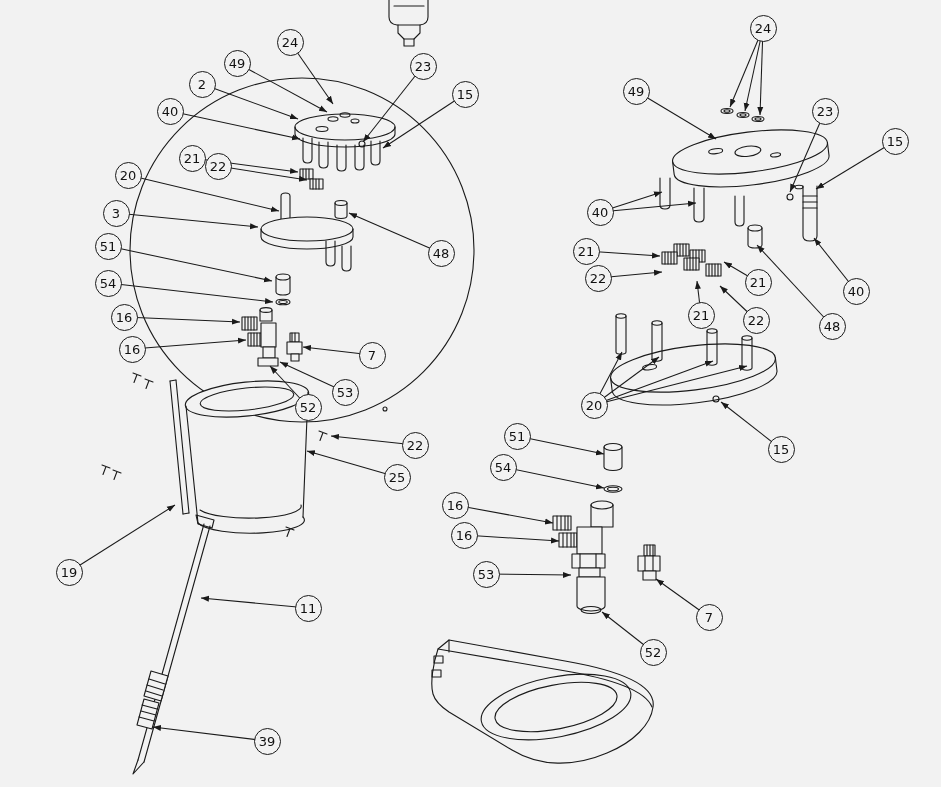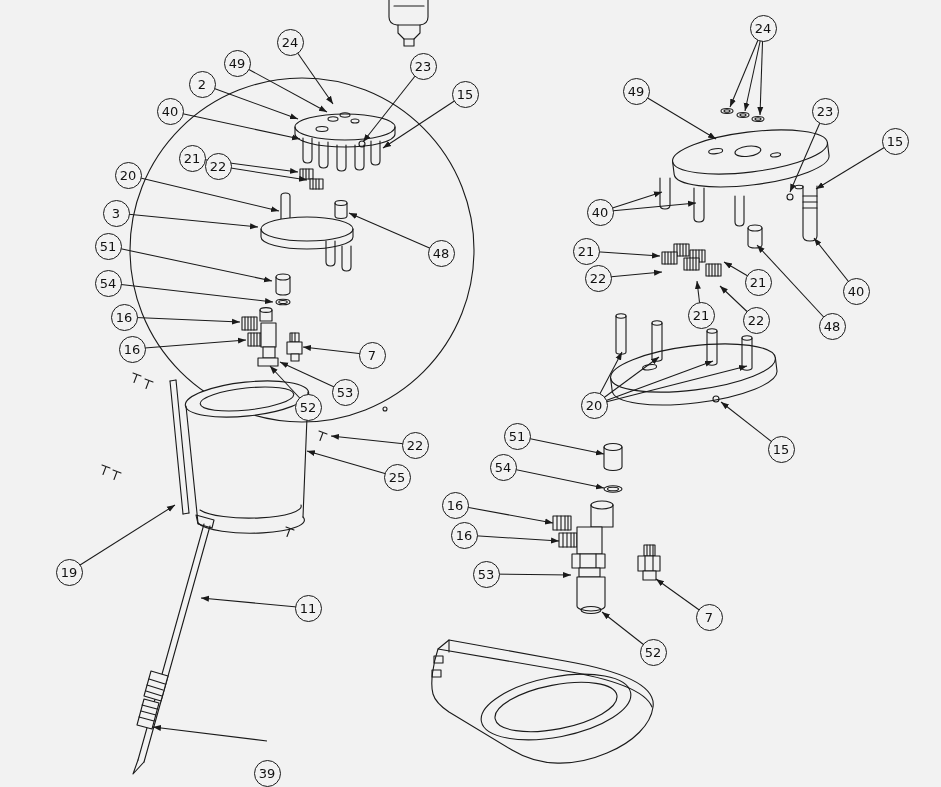--- a/index.html
+++ b/index.html
@@ -317,21 +317,21 @@
       <div class="balloon" style="width: 27px; height: 27px; left: 94.5px; top: 269.5px;">54</div>
       <div class="balloon" style="width: 27px; height: 27px; left: 110.5px; top: 303.5px;">16</div>
       <div class="balloon" style="width: 27px; height: 27px; left: 118.5px; top: 335.5px;">16</div>
       <div class="balloon" style="width: 27px; height: 27px; left: 358.5px; top: 341.5px;">7</div>
       <div class="balloon" style="width: 27px; height: 27px; left: 331.5px; top: 378.5px;">53</div>
       <div class="balloon" style="width: 27px; height: 27px; left: 294.5px; top: 393.5px;">52</div>
       <div class="balloon" style="width: 27px; height: 27px; left: 401.5px; top: 431.5px;">22</div>
       <div class="balloon" style="width: 27px; height: 27px; left: 383.5px; top: 463.5px;">25</div>
       <div class="balloon" style="width: 27px; height: 27px; left: 55.5px; top: 558.5px;">19</div>
       <div class="balloon" style="width: 27px; height: 27px; left: 294.5px; top: 594.5px;">11</div>
-      <div class="balloon" style="width: 27px; height: 27px; left: 253.5px; top: 727.5px; margin-top: 32px;">39</div>
+      <div class="balloon" style="width: 27px; height: 27px; left: 253.5px; top: 727.5px;">39</div>
       <div class="balloon" style="width: 27px; height: 27px; left: 749.5px; top: 14.5px;">24</div>
       <div class="balloon" style="width: 27px; height: 27px; left: 622.5px; top: 77.5px;">49</div>
       <div class="balloon" style="width: 27px; height: 27px; left: 811.5px; top: 97.5px;">23</div>
       <div class="balloon" style="width: 27px; height: 27px; left: 881.5px; top: 127.5px;">15</div>
       <div class="balloon" style="width: 27px; height: 27px; left: 586.5px; top: 198.5px;">40</div>
       <div class="balloon" style="width: 27px; height: 27px; left: 572.5px; top: 237.5px;">21</div>
       <div class="balloon" style="width: 27px; height: 27px; left: 584.5px; top: 264.5px;">22</div>
       <div class="balloon" style="width: 27px; height: 27px; left: 744.5px; top: 268.5px;">21</div>
       <div class="balloon" style="width: 27px; height: 27px; left: 842.5px; top: 277.5px;">40</div>
       <div class="balloon" style="width: 27px; height: 27px; left: 687.5px; top: 301.5px;">21</div>

